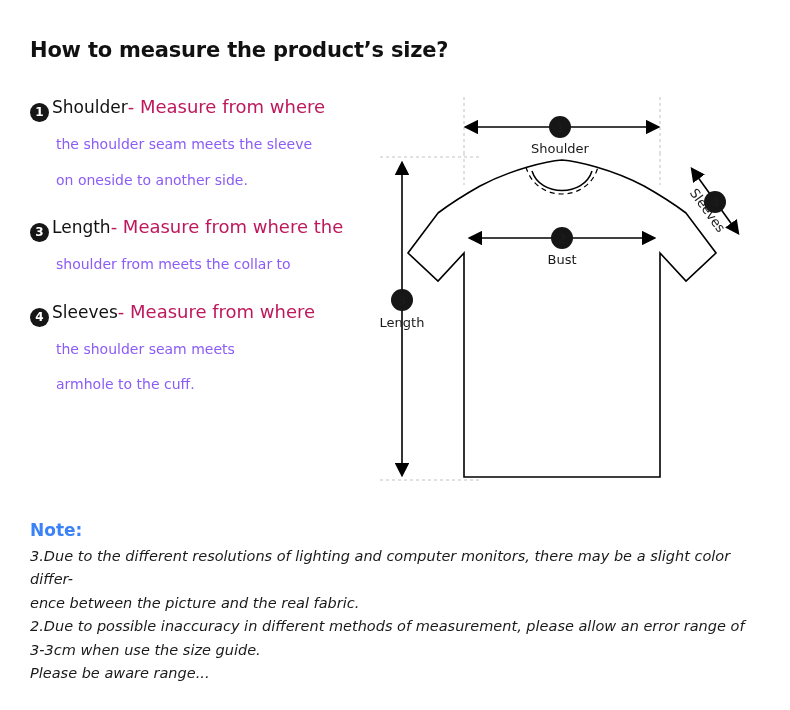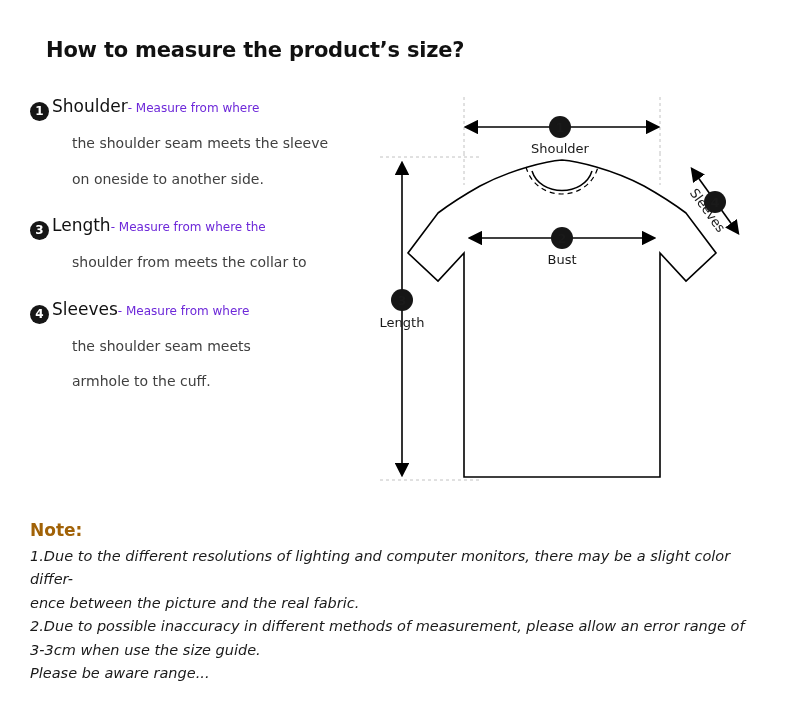--- a/index.html
+++ b/index.html
@@ -14,21 +14,21 @@
     color: #1a1a1a;
     overflow: hidden;
   }
   .page {
     position: relative;
     width: 790px;
     height: 710px;
   }
   .title {
     position: absolute;
-    left: 46px;
+    left: 30px;
     top: 38px;
     font-size: 21px;
     font-weight: bold;
     letter-spacing: -0.2px;
     color: #111;
   }
   
   .measure-list {
     position: absolute;
     left: 30px;
@@ -51,43 +51,43 @@
     text-align: center;
     line-height: 19px;
     vertical-align: -3px;
     margin-right: 3px;
   }
   .m-name {
     font-size: 17px;
     color: #111;
   }
   .m-desc {
-    font-size: 12px;
-    color: #6d28d9;
+    font-size: 18px;
+    color: #be185d;
     text-align: center;
   }
   .m-line2 {
     display: block;
-    margin-left: 42px;
+    margin-left: 26px;
     margin-top: 9px;
     font-size: 14px;
-    color: #404040;
+    color: #8b5cf6;
     line-height: 1.9;
   }
   .first-line {
     line-height: 1.3;
   }
   
   .note-title {
     position: absolute;
     left: 30px;
     top: 520px;
     font-size: 17px;
     font-weight: bold;
-    color: #a16207;
+    color: #3b82f6;
   }
   .note-body {
     position: absolute;
     left: 30px;
     top: 545px;
     width: 735px;
     font-size: 14.5px;
     font-style: italic;
     line-height: 1.62;
     color: #1a1a1a;
@@ -204,20 +204,20 @@
 
       <line x1="332" y1="84" x2="378" y2="148" stroke="#000" stroke-width="1.6" marker-start="url(#arrTail)" marker-end="url(#arrHead)"></line>
       <circle cx="355" cy="117" r="11" fill="#161616"></circle>
       <text class="dlabel" x="355" y="121.5" fill="#fff" font-size="12.5" font-weight="bold" text-anchor="middle">4</text>
       <text class="dlabel" x="344" y="128" text-anchor="middle" transform="rotate(54 344 128)">Sleeves</text>
     </svg>
   </div>
 
   <div class="note-title">Note:</div>
   <div class="note-body">
-    <p>1.Due to the different resolutions of lighting and computer monitors, there may be a slight color differ-</p>
+    <p>3.Due to the different resolutions of lighting and computer monitors, there may be a slight color differ-</p>
     <p>ence between the picture and the real fabric.</p>
     <p>2.Due to possible inaccuracy in different methods of measurement, please allow an error range of</p>
     <p>3-3cm when use the size guide.</p>
     <p>Please be aware range...</p>
   </div>
 
 </div>
 
 </body></html>

